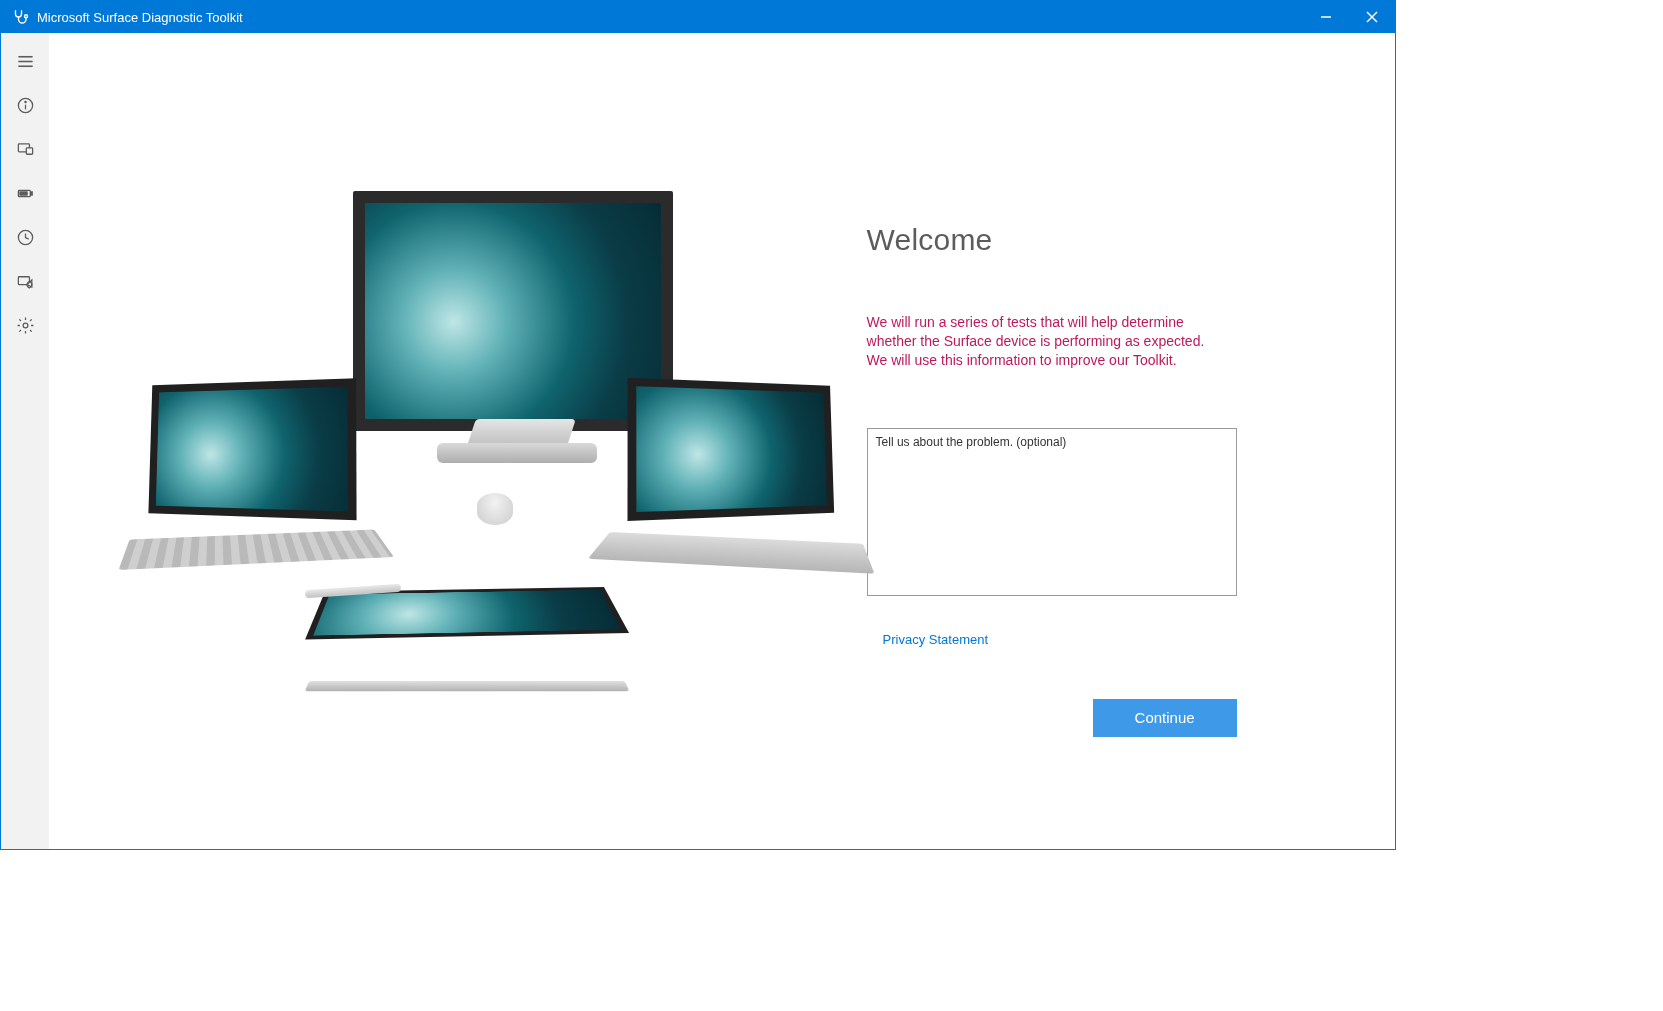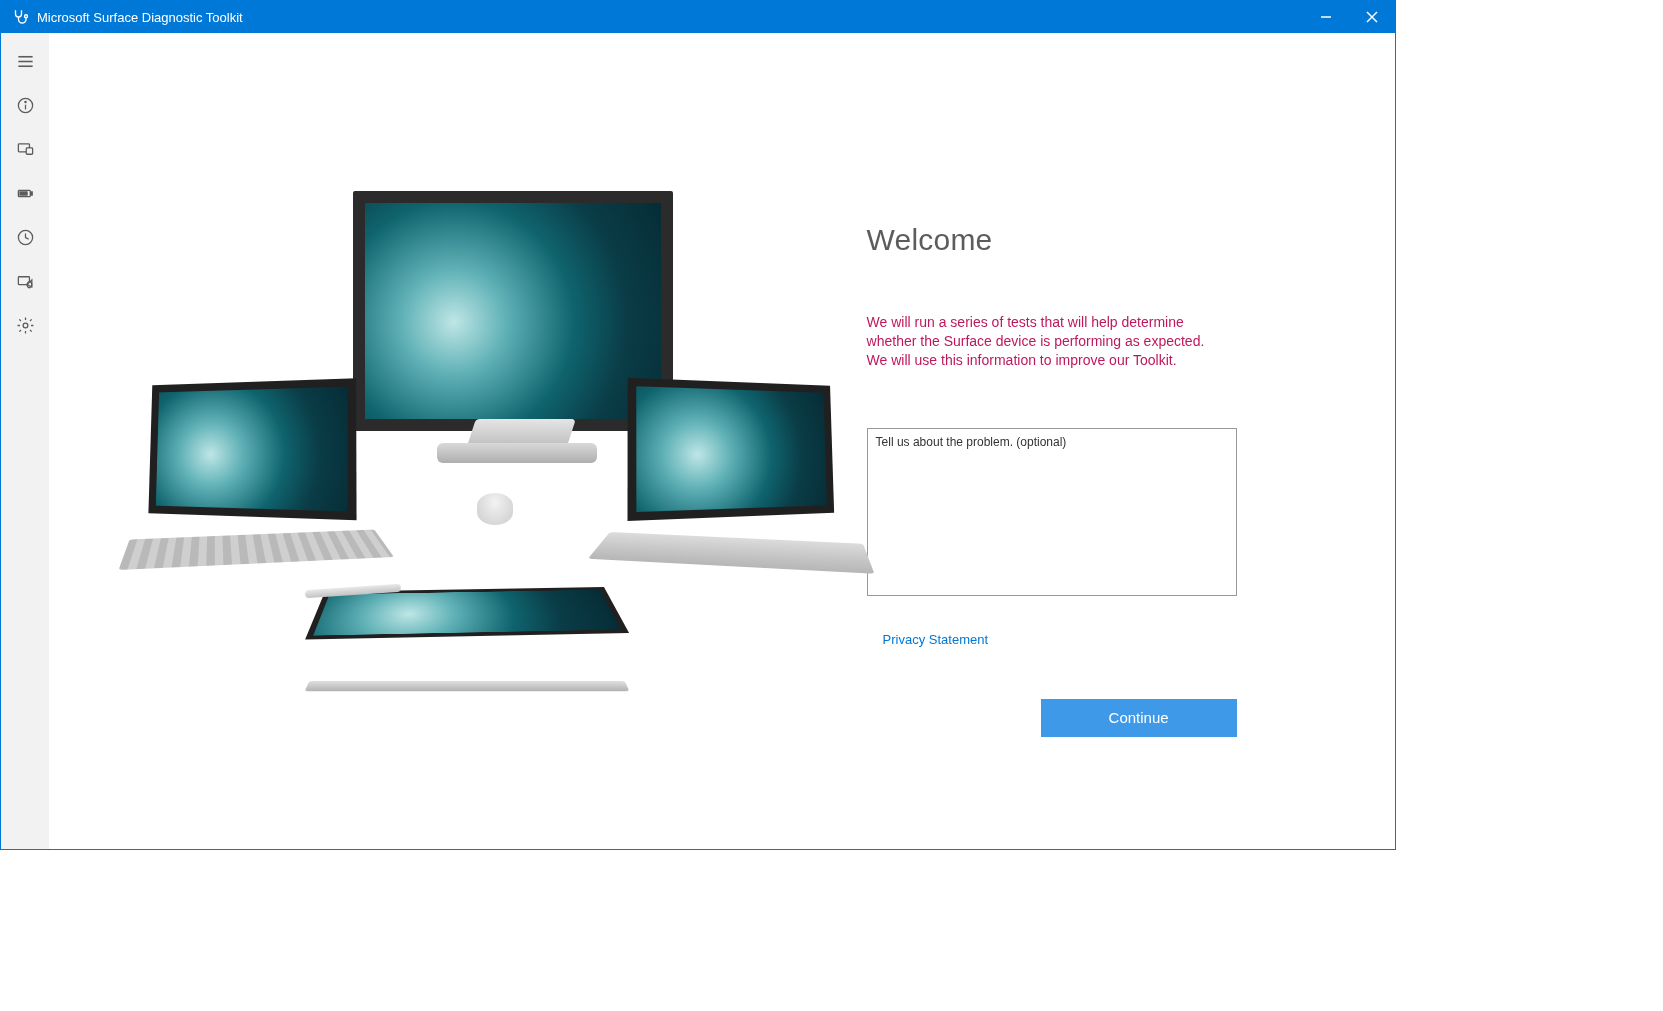--- a/index.html
+++ b/index.html
@@ -43,21 +43,21 @@
 .panel textarea {
   width: 370px; height: 168px; resize:none;
   border: 1px solid #999; padding: 6px 8px;
   font-family: inherit; font-size: 12px; color:#333;
 }
 .panel textarea::placeholder { color:#333; }
 .panel .privacy { font-size: 13px; color:#0078d7; margin-top: 8px; text-decoration:none;margin-left:16px; }
 .panel .actions { display:flex; justify-content:flex-end; width:370px; margin-top: 24px; }
 .panel .continue {
   background:#3e9ae8; color:#fff; border:none;
-  font-size:15px; width:196px; height:38px; cursor:pointer;
+  font-size:15px; width:144px; height:38px; cursor:pointer;
 }
 
 
 .screen-fill {
   background: radial-gradient(circle at 30% 55%, #bfe6e6 0%, #5fb1b6 22%, #0f646e 50%, #0a3d47 72%, #062c36 100%);
 }
 .device { position:absolute; }
 .dev-studio { left: 260px; top: 30px; width: 320px; height: 240px; background:#ccc; border: 12px solid #2b2b2b; border-radius:2px; }
 .dev-studio .screen-fill { width:100%; height:100%; }
 .dev-studio-stand { position:absolute; left: 350px; top: 270px; width: 160px; height: 50px; }

